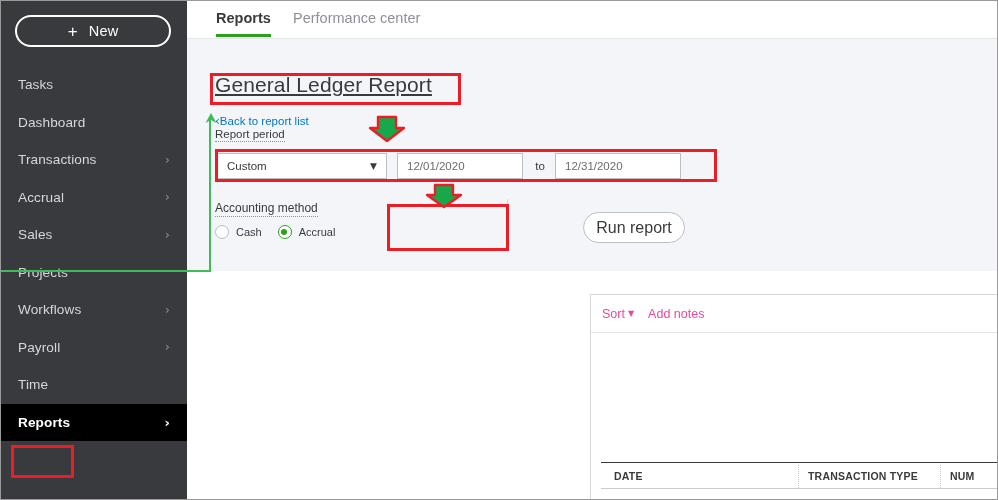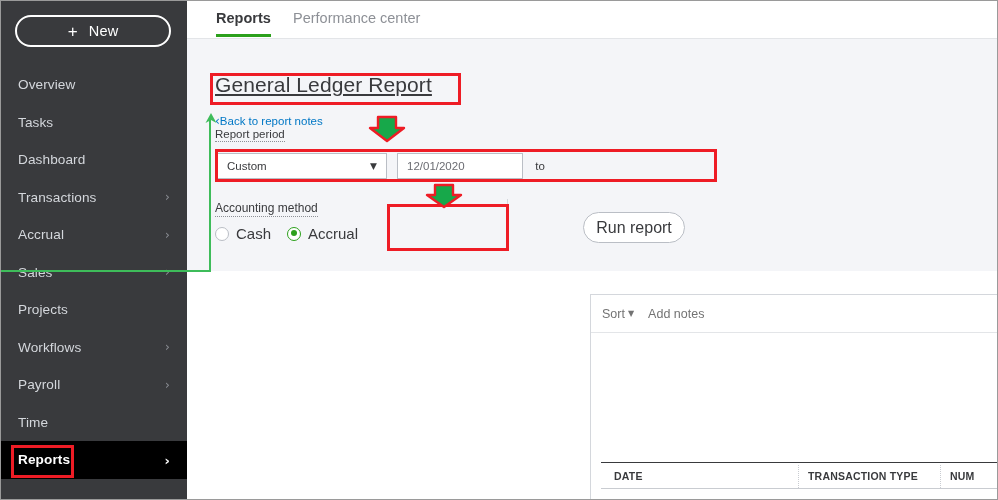--- a/index.html
+++ b/index.html
@@ -184,21 +184,21 @@
     width: 14px; height: 14px; border-radius: 50%;
     border: 1.5px solid #babec5; background: #ffffff;
     display: inline-block; position: relative;
   }
   .radio-opt.sel .radio-dot { border-color: #2ca01c; }
   .radio-opt.sel .radio-dot::after {
     content: ""; position: absolute;
     left: 2.5px; top: 2.5px; width: 6px; height: 6px;
     border-radius: 50%; background: #2ca01c;
   }
-  .radio-opt span.lab { font-size: 15px; color: #393a3d; }
+  .radio-opt span.lab { font-size: 11px; color: #393a3d; }
   #divider-v {
     position: absolute; left: 320px; top: 198px;
     width: 1px; height: 46px; background: #d4d7dc; z-index: 3;
   }
   #run-report {
     position: absolute; left: 396px; top: 211px;
     width: 102px; height: 31px;
     border: 1px solid #babec5; border-radius: 16px;
     background: #ffffff;
     font-size: 16px; color: #393a3d;
@@ -216,21 +216,21 @@
     z-index: 2;
   }
   #report-toolbar {
     position: absolute; left: 0; top: 0;
     width: 100%; height: 38px;
     border-bottom: 1px solid #e3e5e8;
     display: flex; align-items: center;
     padding-left: 11px; gap: 14px;
   }
   .tb-link {
-    font-size: 12.5px; color: #737373; cursor: pointer;
+    font-size: 12.5px; color: #ec4899; cursor: pointer;
     display: flex; align-items: center; gap: 3px;
   }
   .tb-link .caret { font-size: 8px; font-family: "DejaVu Sans", sans-serif; }
 
   #table-head {
     position: absolute; left: 10px; top: 167px;
     width: 585px; height: 27px;
     border-top: 1.5px solid #393a3d;
     border-bottom: 1px solid #c9ccd1;
   }
@@ -283,23 +283,20 @@
 
 <div id="app">
 
   <nav id="sidebar">
     <div id="new-btn">
       <span class="plus">+</span>
       <span>New</span>
     </div>
     <div class="nav-list">
       <div class="nav-item">
-        <span>Overview</span>
-      </div>
-      <div class="nav-item">
         <span>Tasks</span>
       </div>
       <div class="nav-item">
         <span>Dashboard</span>
       </div>
       <div class="nav-item">
         <span>Transactions</span>
         <span class="chev">›</span>
       </div>
       <div class="nav-item">
@@ -337,32 +334,33 @@
     <div id="content-bg2"></div>
 
     <div id="tabbar">
       <div class="tab active" id="tab-reports">Reports</div>
       <div class="tab" id="tab-perf">Performance center</div>
     </div>
 
     <h1 id="page-title">General Ledger Report</h1>
 
     <div id="back-link">
-      <span class="lt">‹</span><span>Back to report notes</span>
+      <span class="lt">‹</span><span>Back to report list</span>
     </div>
 
     <div id="report-period-label">Report period</div>
 
     <div id="period-row">
       <div class="ctrl" id="period-select">
         <span>Custom</span>
         <span class="caret">▼</span>
       </div>
       <div class="ctrl" id="date-from">12/01/2020</div>
       <div class="ctrl" id="to-label">to</div>
+      <div class="ctrl" id="date-to">12/31/2020</div>
     </div>
 
     <div id="acct-label">Accounting method</div>
 
     <div id="radio-row">
       <label class="radio-opt">
         <span class="radio-dot"></span>
         <span class="lab">Cash</span>
       </label>
       <label class="radio-opt sel">

